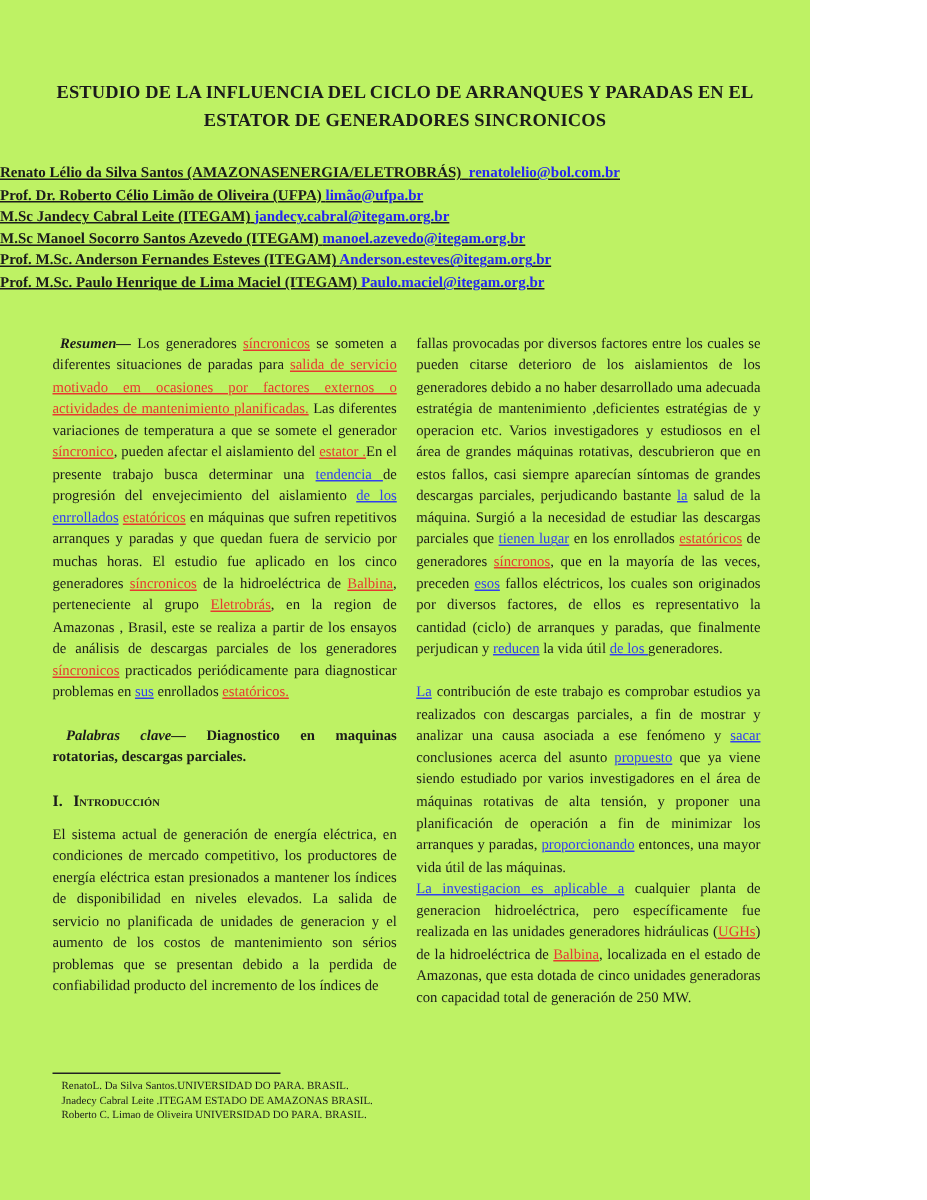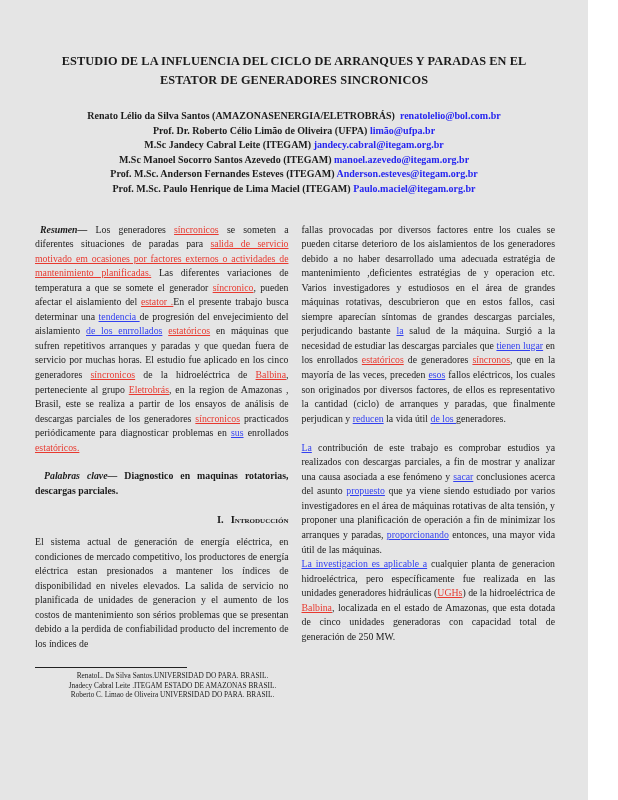--- a/index.html
+++ b/index.html
@@ -1,39 +1,39 @@
 <!DOCTYPE html>
 <html style="--red: #e8392f; --blue: #3240f0; --email-blue: #2525f0;"><head>
 <meta charset="utf-8">
 <style>
   html,body{margin:0;padding:0;background:#ffffff;}
   .page{
     position:relative;
-    width:588px;height:800px;
-    background:#e5e5e5;
+    width:540px;height:800px;
+    background:#bef264;
     color:#1b1b1b;
     font-family:"Liberation Serif", serif;
     overflow:hidden;
     box-sizing:border-box;
   }
   .title{
     margin:52px auto 0 auto;
     max-width:500px;
     text-align:center;
     font-weight:bold;
     font-size:12.3px;
     line-height:19px;
     letter-spacing:.1px;
   }
   .authors{
     margin-top:19px;
-    text-align:center;
     font-size:10px;
     font-weight:bold;
     line-height:14.6px;
+    text-decoration:underline;
   }
   .author-email{
     color:var(--email-blue,#2525f0);
     font-weight:bold;
     cursor:pointer;
   }
   .columns{
     display:flex;
     gap:13px;
     margin:26px 33px 0 35px;
@@ -42,36 +42,36 @@
     line-height:14.55px;
   }
   .col{width:269px;box-sizing:border-box;}
   p{margin:0;}
   .abstract{text-indent:5px;}
   .keywords{margin-top:14px;text-indent:9px;font-weight:bold;}
   .sec-h{
     font-weight:bold;
     font-size:10.6px;
     margin:15px 0 7px 0;
-    text-align:right;
+    text-align:left;
   }
   .sec-h .num{margin-right:7px;}
   .sec-h .t{font-variant:small-caps;}
   .para-gap{margin-top:14.5px;}
   .run-r{color:var(--red,#e8392f);text-decoration:underline;text-underline-offset:1px;}
   .run-b{color:var(--blue,#3240f0);text-decoration:underline;text-underline-offset:1px;}
   .run-bi{font-weight:bold;font-style:italic;}
   .run-bold{font-weight:bold;}
   .footnote{
     position:absolute;
-    left:35px;top:667px;
+    left:35px;top:715px;
     width:269px;
     font-size:7.3px;
     line-height:9.7px;
-    text-align:center;
+    text-align:left;
   }
   .footnote-rule{
     width:152px;
     border-top:1px solid #222;
     margin-bottom:3px;
   }
   .footnote .fline{padding-left:6px;}
 </style>
 </head>
 <body>

